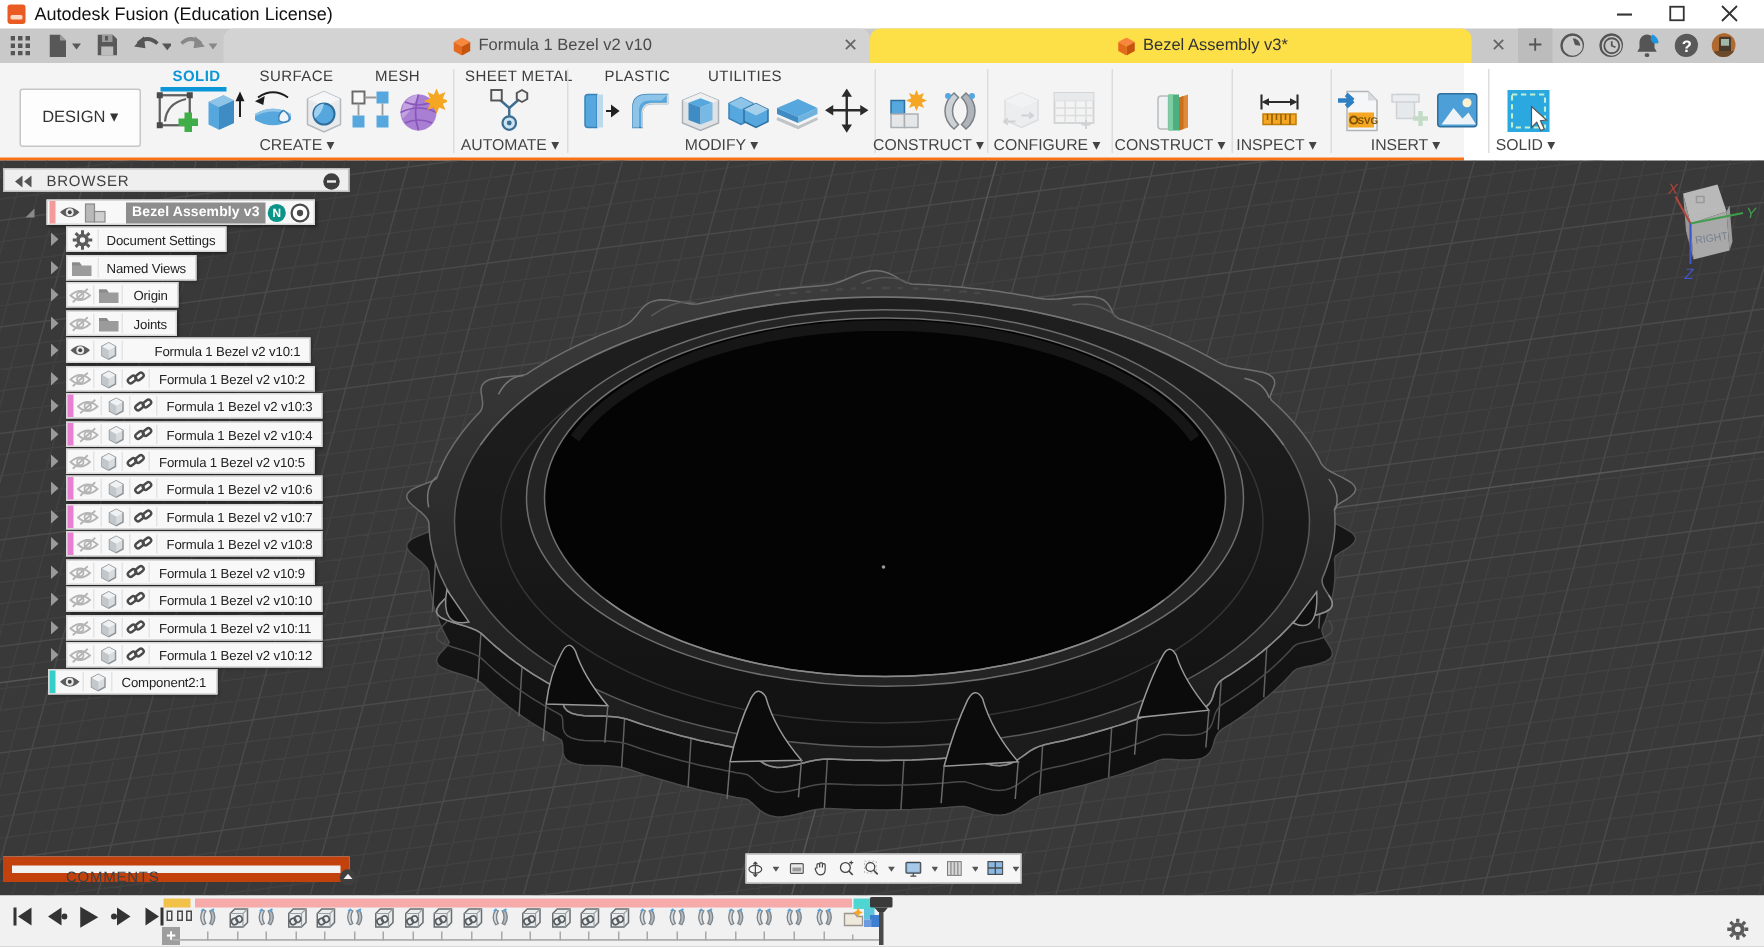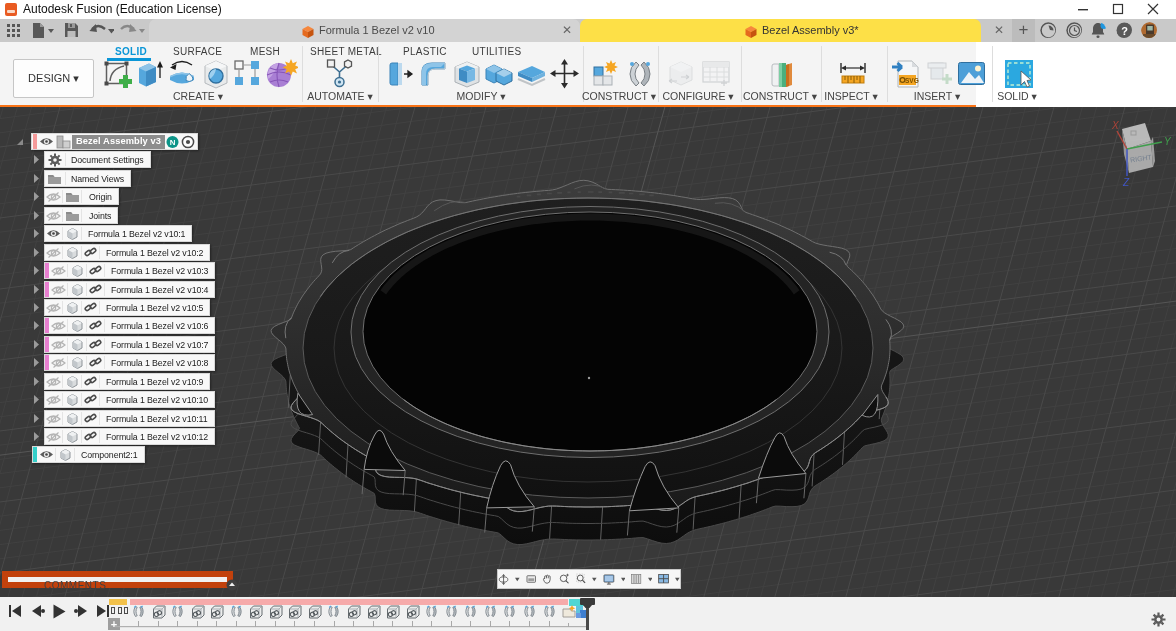--- a/index.html
+++ b/index.html
@@ -380,39 +380,49 @@
 <path d="M27 37 L17 19" stroke="#b2453a" stroke-width="1.4"></path>
 <path d="M27 37 L62 30" stroke="#3f9e4c" stroke-width="1.4"></path>
 <path d="M27 37 L27 64" stroke="#4056c8" stroke-width="1.4"></path>
 <text x="12" y="17" font-size="10" fill="#ad4338" font-style="italic">X</text>
 <text x="64" y="33" font-size="10" fill="#3f9e4c" font-style="italic">Y</text>
 <text x="23" y="74" font-size="10" fill="#4056c8" font-style="italic">Z</text>
 <text x="41" y="49" font-size="7" fill="#75808f" text-anchor="middle" transform="rotate(-8 41 47)">RIGHT</text>
 <rect x="31" y="19" width="5" height="4" fill="none" stroke="#999" stroke-width="1"></rect>
 </svg>
 <div id="browser">
+        <div class="bhead">
+          <svg class="abs" style="left:7px;top:4px" width="12" height="8">
+            <path d="M5 0 L0 4 L5 8 Z M11 0 L6 4 L11 8 Z" fill="#555"></path>
+          </svg>
+<span class="abs" style="left:28px;top:2.5px;letter-spacing:0.5px">BROWSER</span>
+<svg class="abs" style="left:212px;top:2px" width="12" height="12">
+            <circle cx="6" cy="6" r="5.5" fill="#3f3f3f"></circle>
+            <rect x="3" y="5.2" width="6" height="1.6" fill="#efefef"></rect>
+          </svg>
+        </div>
         <svg class="abs" style="left:16px;top:31px" width="8" height="8">
           <path d="M7 1 L7 7 L1 7 Z" fill="#8a8a8a"></path>
         </svg>
         <div class="brow" style="left:31px;top:26px">
 <span class="strip" style="background:#f59a9a;margin-left:1px"></span>
 <span class="bico">
             <svg width="15" height="11" viewBox="0 0 15 11">
               <path d="M1 5.5 Q7.5 -1 14 5.5 Q7.5 12 1 5.5 Z" fill="#5b5b5b"></path>
               <circle cx="7.5" cy="5.5" r="2.6" fill="#e8e8e8"></circle>
               <circle cx="7.5" cy="5.5" r="1.3" fill="#444"></circle>
             </svg>
           </span>
           <span class="bico" style="width:18px">
             <svg width="15" height="14" viewBox="0 0 15 14">
               <rect x="1" y="1" width="6" height="12" fill="#b9b9b9" stroke="#8a8a8a" stroke-width="0.8"></rect>
               <rect x="7" y="6" width="7" height="7" fill="#cfcfcf" stroke="#8a8a8a" stroke-width="0.8"></rect>
             </svg>
           </span>
-<span style="background:#8d8d8d;color:#fff;font-weight:bold;font-size:9.3px;padding:1.5px 4px 2.5px;margin-left:0;letter-spacing:0.1px">Bezel Assembly v3</span>
+<span style="background:#8d8d8d;color:#fff;font-weight:bold;font-size:9.3px;padding:1.5px 4px 2.5px;margin-left:12px;letter-spacing:0.1px">Bezel Assembly v3</span>
 <svg width="13" height="14" style="margin:0 1px;flex:none" viewBox="0 0 14 14">
             <circle cx="7" cy="7" r="6.5" fill="#0c9488"></circle>
             <text x="7" y="10" font-size="8.5" fill="#fff" text-anchor="middle" font-weight="bold">N</text>
           </svg>
 <span class="bico" style="width:17px">
             <svg width="15" height="14" viewBox="0 0 15 14">
               <circle cx="7" cy="7" r="5.6" fill="#fdfdfd" stroke="#4a4a4a" stroke-width="1.5"></circle>
               <circle cx="7" cy="7" r="2.1" fill="#4a4a4a"></circle>
             </svg>
           </span>
@@ -503,21 +513,21 @@
           </span>
           <span class="sep"></span>
           <span class="bico">
             <svg width="13" height="14" viewBox="0 0 13 14">
               <polygon points="2,4 6.5,1.5 11,4 11,10 6.5,12.5 2,10" fill="#d9dcde" stroke="#8e9499" stroke-width="1"></polygon>
               <polygon points="2,4 6.5,1.5 11,4 6.5,6.5" fill="#eff1f2"></polygon>
               <polygon points="2,4 6.5,6.5 6.5,12.5 2,10" fill="#c2c7cb"></polygon>
             </svg>
           </span>
           <span class="sep"></span>
-          <span class="btxt" style="padding-left:5px">Formula 1 Bezel v2 v10:1</span>
+          <span class="btxt" style="padding-left:20px">Formula 1 Bezel v2 v10:1</span>
         </div>
         <svg class="abs" style="left:33px;top:141px" width="6" height="9">
           <path d="M1 0 L6 4.5 L1 9 Z" fill="#9a9a9a"></path>
         </svg>
         <div class="brow" style="left:44px;top:137px">
           <span class="bico">
             <svg width="15" height="12" viewBox="0 0 15 12">
               <path d="M1 6 Q7.5 0 14 6 Q7.5 12 1 6 Z" fill="none" stroke="#b4b4b4" stroke-width="1.2"></path>
               <circle cx="7.5" cy="6" r="2.2" fill="none" stroke="#b4b4b4" stroke-width="1.1"></circle>
               <path d="M2.5 10.5 L12.5 1.5" stroke="#b4b4b4" stroke-width="1.2"></path>

